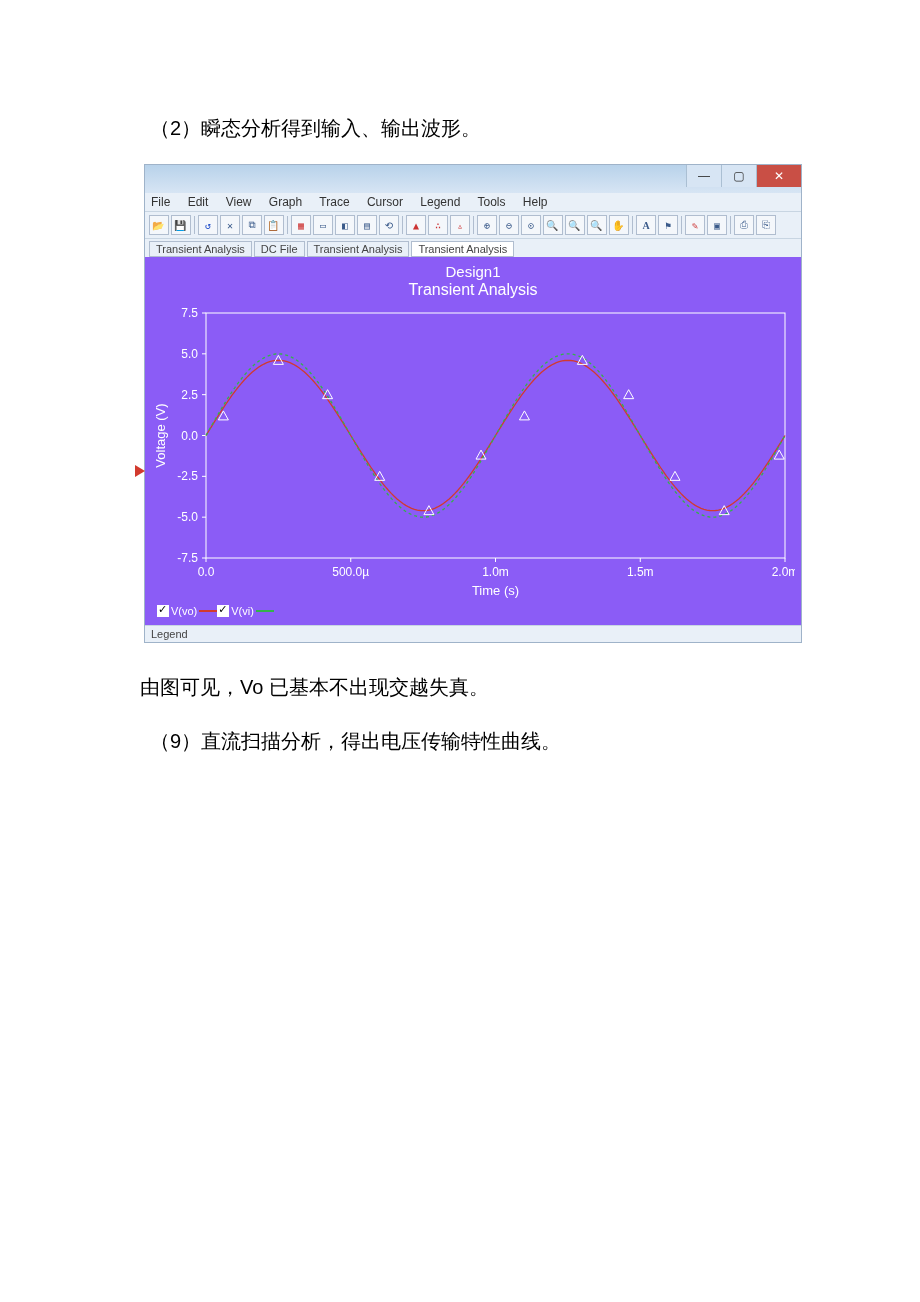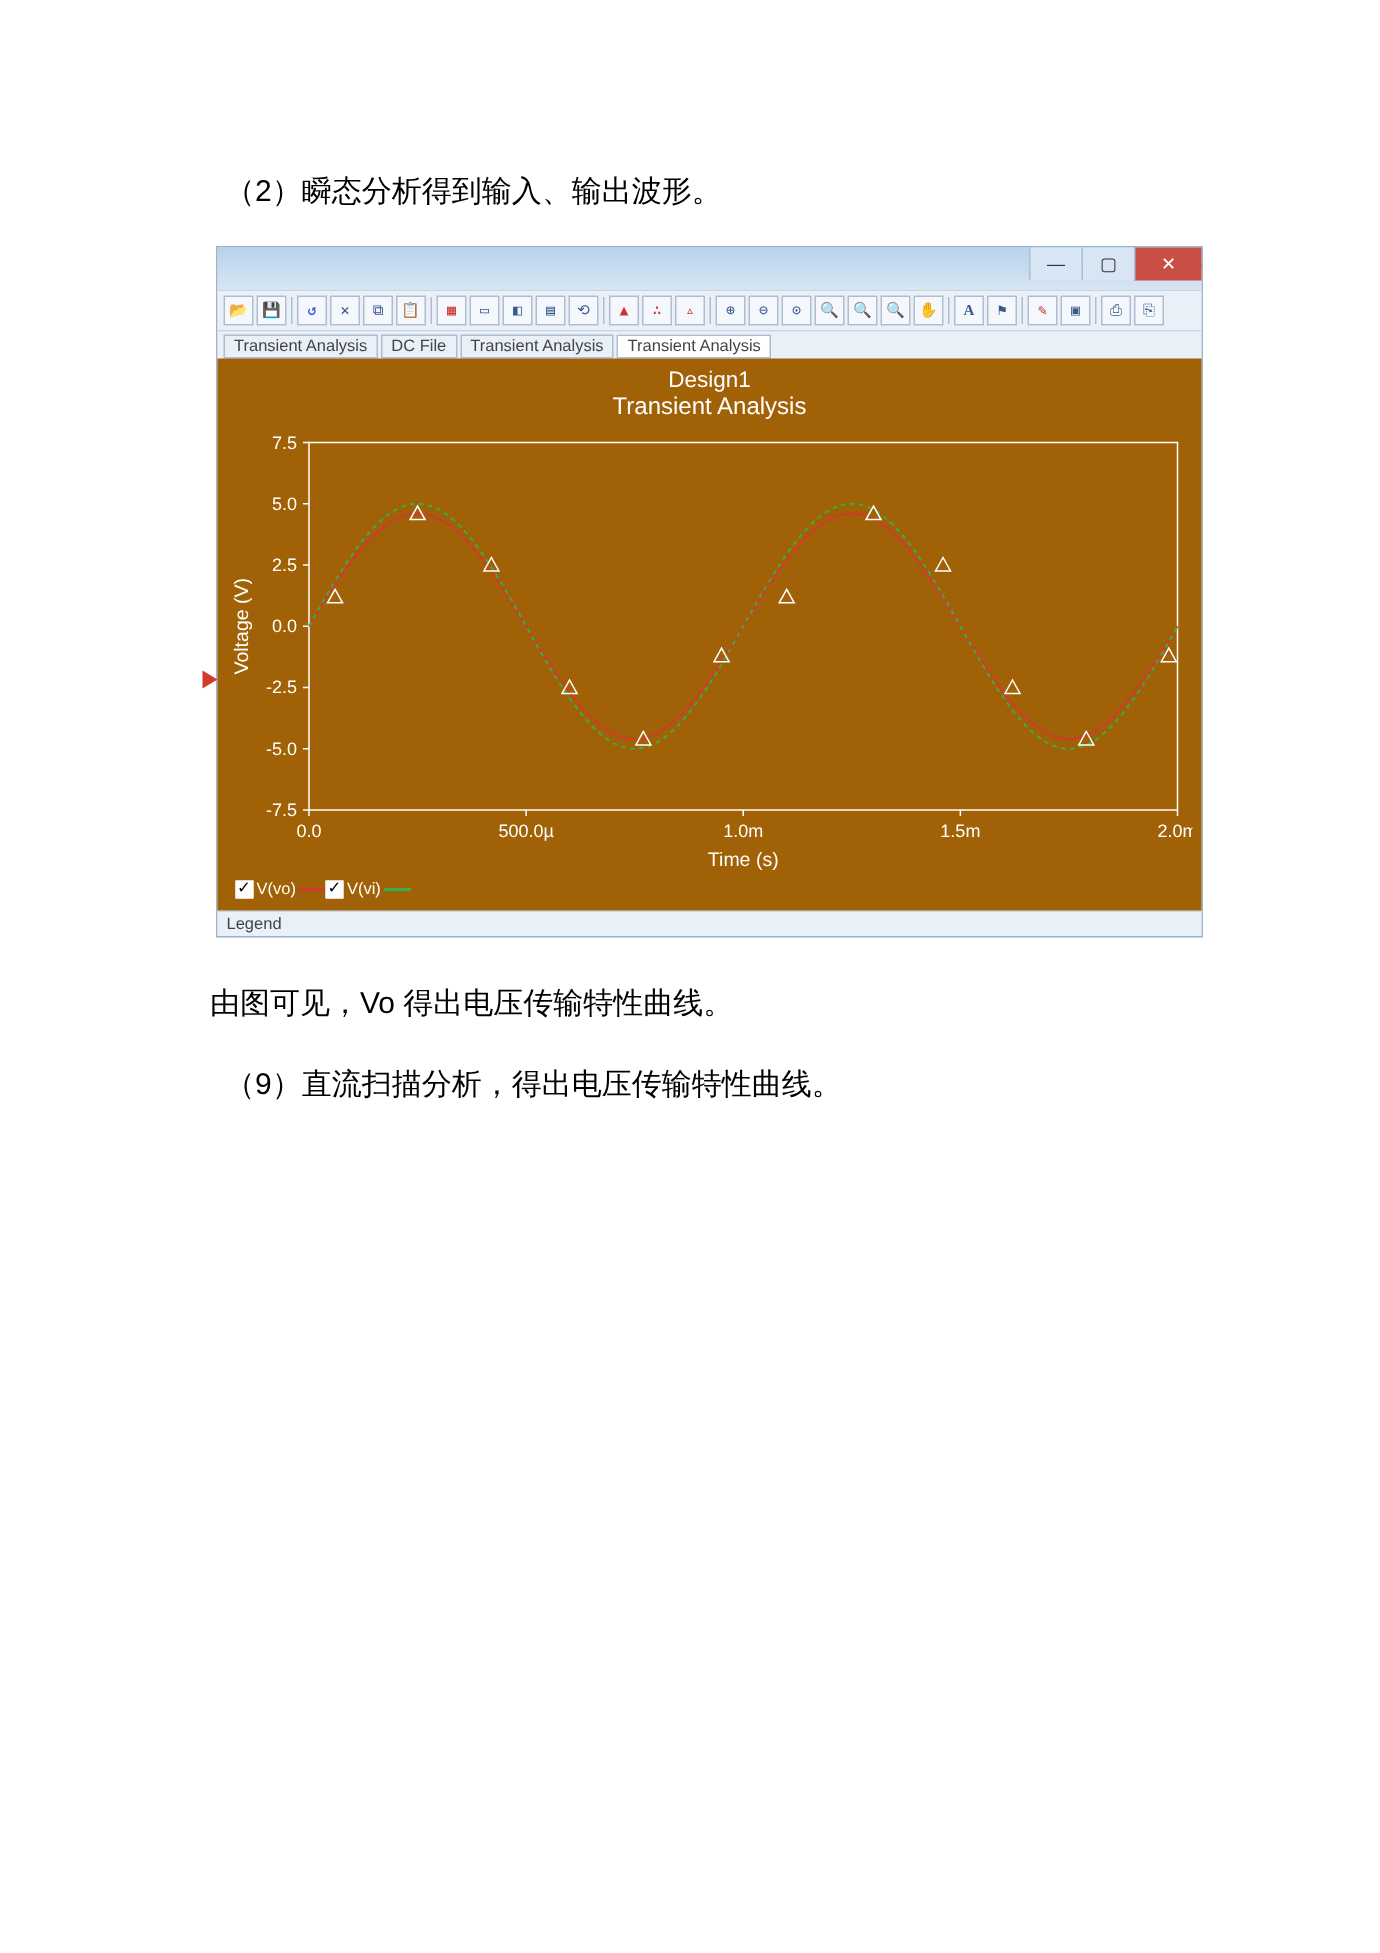--- a/index.html
+++ b/index.html
@@ -12,21 +12,21 @@
 .win-btn{width:34px;height:22px;display:flex;align-items:center;justify-content:center;font-size:12px;color:#333;border-left:1px solid #aabfd3;background:#d7e5f4}
 .win-btn.close{background:#c94f45;color:#fff;width:44px}
 .menu-bar{padding:2px 6px;background:#e9f0f8;font-size:12px;color:#333}
 .menu-bar span{margin-right:14px}
 .toolbar{padding:3px 4px;background:#e9f0f8;border-top:1px solid #c8d5e2;border-bottom:1px solid #c8d5e2;display:flex;gap:2px;align-items:center;font-size:10px}
 .tb{width:18px;height:18px;border:1px solid #b0bdcf;background:#f4f7fb;display:flex;align-items:center;justify-content:center;color:#3a5a8a;font-family:monospace}
 .sep{width:1px;height:18px;background:#b0bdcf;margin:0 1px}
 .tabs{padding:2px 4px 0;background:#e9f0f8;font-size:11px;color:#444;display:flex;gap:2px}
 .tab{border:1px solid #b0bdcf;padding:1px 6px;background:#e9f0f8}
 .tab.active{background:#fff}
-.chart-area{background:#a16207;padding:6px;position:relative}
+.chart-area{background:#8b5cf6;padding:6px;position:relative}
 .chart-title{color:#fff;font-family:"Segoe UI",Arial,sans-serif;text-align:center;font-size:15px;line-height:1.2}
 .chart-sub{color:#fff;text-align:center;font-size:16px;margin-bottom:4px}
 svg{display:block}
 .legend-row{display:flex;padding:2px 6px;color:#fff;font-size:11px;align-items:center}
 .legend-item{display:flex;align-items:center;gap:2px}
 .cb{width:10px;height:10px;border:1px solid #fff;background:#fff;position:relative}
 .cb::after{content:"✓";position:absolute;top:-3px;left:0;color:#000;font-size:11px}
 .line-sw{width:18px;height:2px}
 .legend-status{background:#e9f0f8;border-top:1px solid #c8d5e2;font-size:11px;color:#444;padding:2px 6px}
 .red-arrow{position:absolute;left:-10px;top:208px;width:0;height:0;border-top:6px solid transparent;border-bottom:6px solid transparent;border-left:10px solid #d23a2e}
@@ -38,20 +38,31 @@
 <p class="para">（2）瞬态分析得到输入、输出波形。</p>
 
 <div class="app-window">
   <div class="title-bar">
     <span class="title-text">Grapher View</span>
     <div class="win-ctrls">
       <div class="win-btn">—</div>
       <div class="win-btn">▢</div>
       <div class="win-btn close">✕</div>
     </div>
+  </div>
+  <div class="menu-bar">
+    <span>File</span>
+    <span>Edit</span>
+    <span>View</span>
+    <span>Graph</span>
+    <span>Trace</span>
+    <span>Cursor</span>
+    <span>Legend</span>
+    <span>Tools</span>
+    <span>Help</span>
   </div>
   <div class="toolbar">
     <div class="tb">📂</div>
     <div class="tb">💾</div>
     <div class="sep"></div>
     <div class="tb" style="color:#1646c8">↺</div>
     <div class="tb">✕</div>
     <div class="tb">⧉</div>
     <div class="tb">📋</div>
     <div class="sep"></div>
@@ -144,15 +155,15 @@
       <div class="legend-item">
         <span class="cb"></span>
         <span>V(vi)</span>
         <span class="line-sw" style="background:#33b24a"></span>
       </div>
     </div>
   </div>
   <div class="legend-status">Legend</div>
 </div>
 
-<p class="para" style="text-indent:0.5em">由图可见，Vo 得出电压传输特性曲线。</p>
+<p class="para" style="text-indent:0.5em">由图可见，Vo 已基本不出现交越失真。</p>
 <p class="para">（9）直流扫描分析，得出电压传输特性曲线。</p>
 </div>
 
 </body></html>

